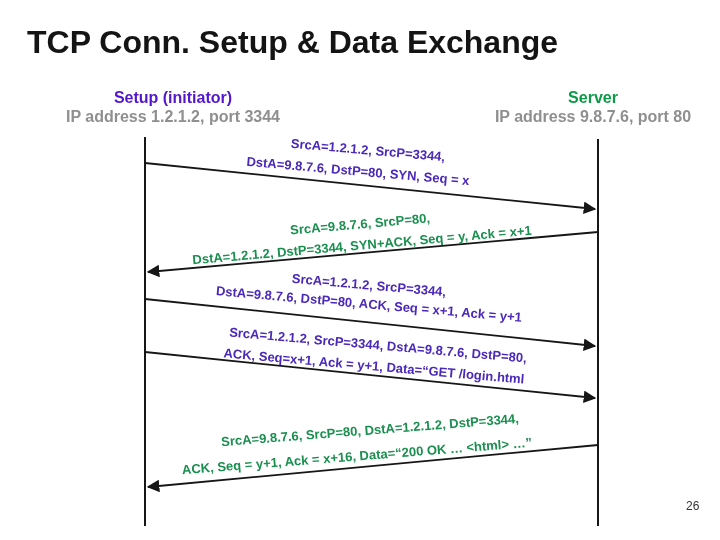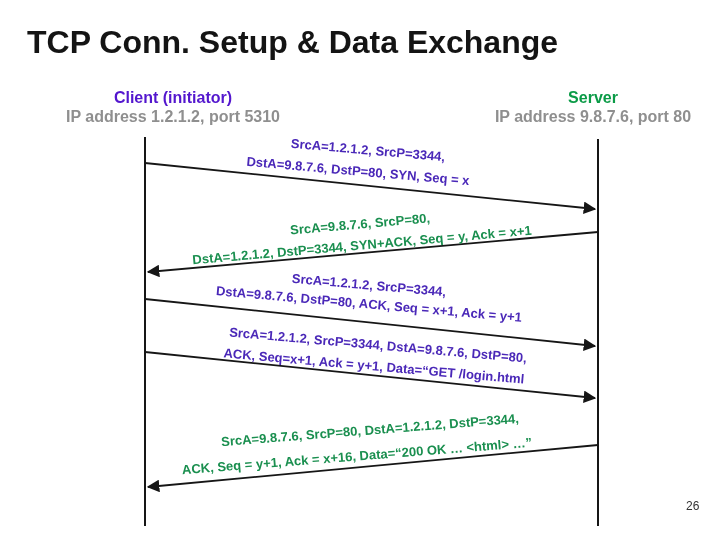--- a/index.html
+++ b/index.html
@@ -31,22 +31,22 @@
   }
 </style>
 </head>
 <body>
 
 <div class="slide">
 
   <h1 class="title">TCP Conn. Setup &amp; Data Exchange</h1>
 
   <div class="participant participant-client">
-    <div class="pname-client">Client (initiator)</div>
-    <div class="paddr">IP address 1.2.1.2, port 5310</div>
+    <div class="pname-client">Setup (initiator)</div>
+    <div class="paddr">IP address 1.2.1.2, port 3344</div>
   </div>
 
   <div class="participant participant-server">
     <div class="pname-server">Server</div>
     <div class="paddr">IP address 9.8.7.6, port 80</div>
   </div>
 
   <svg class="diagram-svg" width="720" height="540" viewBox="0 0 720 540">
     <defs>
       <marker id="arrow" viewBox="0 0 10 10" refX="9" refY="5" markerWidth="7" markerHeight="7" orient="auto-start-reverse">

